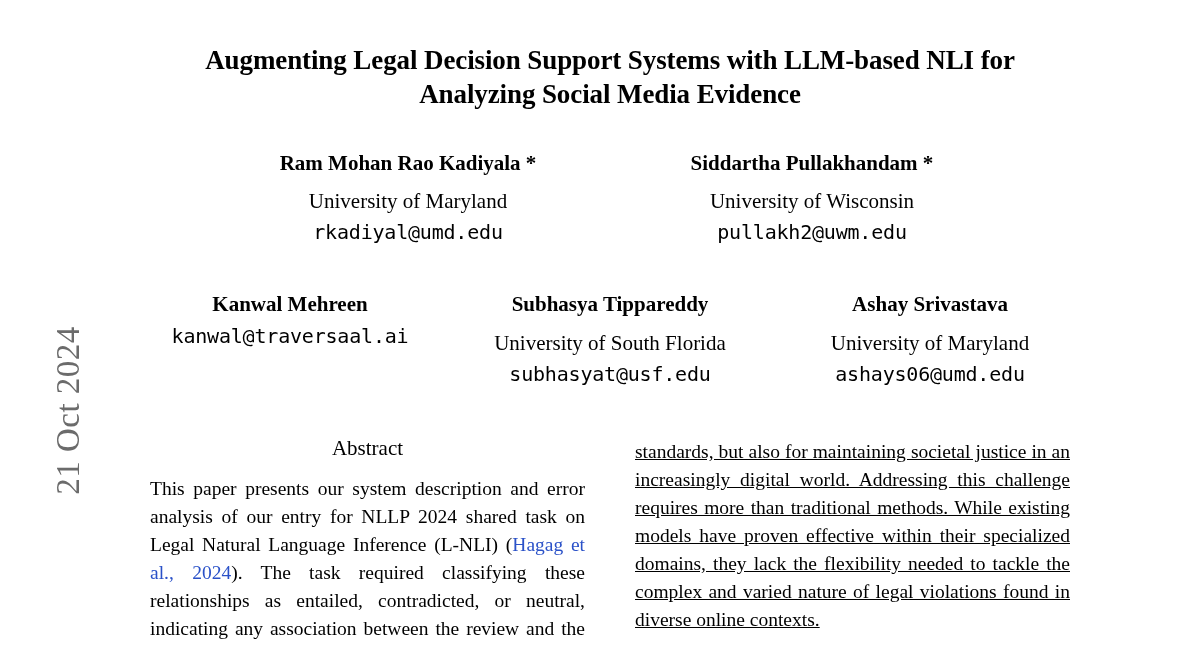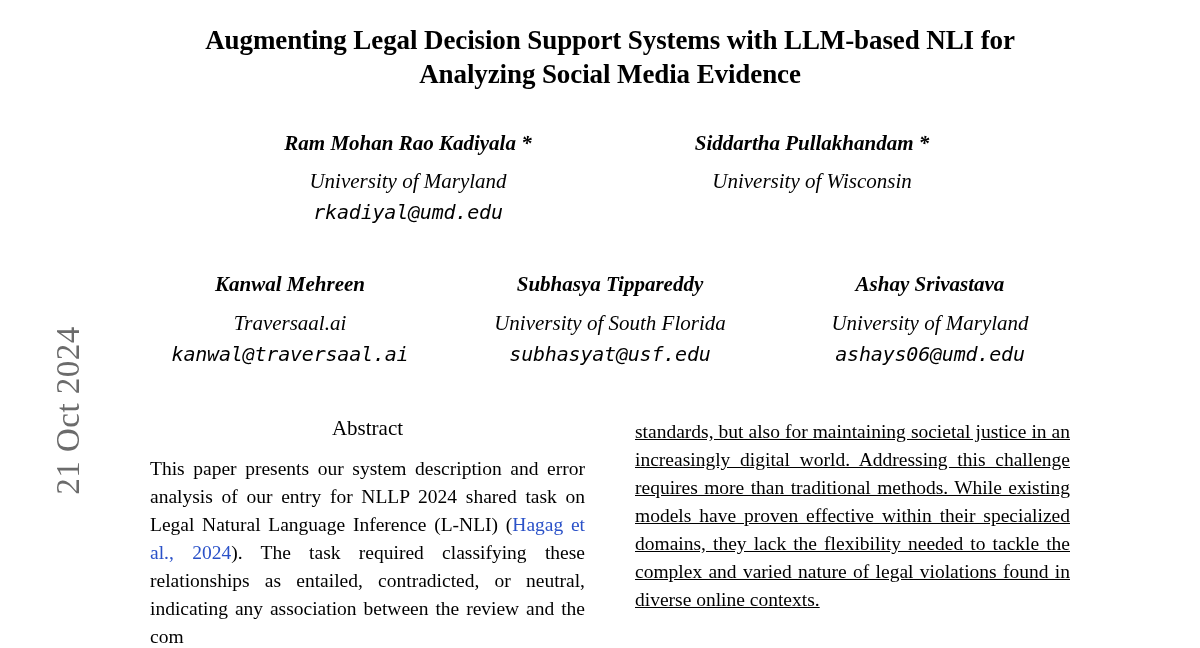--- a/index.html
+++ b/index.html
@@ -34,21 +34,21 @@
 
   .page {
     position: absolute;
     left: 150px;
     top: 0;
     width: 920px;
     height: 648px;
   }
 
   .title {
-    margin-top: 24px;
+    margin-top: 44px;
     text-align: center;
     font-family: "Liberation Serif", serif;
     font-weight: bold;
     font-size: 27px;
     line-height: 1.25;
     letter-spacing: -0.1px;
   }
   .title-line {
     display: block;
   }
@@ -63,21 +63,20 @@
   .author-row.row-1 {
     gap: 104px;
   }
   .author-row.row-2 {
     margin-top: 44px;
     gap: 40px;
   }
   .author {
     text-align: center;
     width: 300px;
-    font-style: italic;
   }
   .author-name {
     font-weight: bold;
     font-size: 21px;
     line-height: 1.35;
   }
   .author-affil {
     font-size: 21px;
     line-height: 1.35;
     margin-top: 10px;
@@ -139,27 +138,27 @@
   <div class="authors">
     <div class="author-row row-1">
       <div class="author">
         <div class="author-name">Ram Mohan Rao Kadiyala *</div>
         <div class="author-affil">University of Maryland</div>
         <div class="author-email">rkadiyal@umd.edu</div>
       </div>
       <div class="author">
         <div class="author-name">Siddartha Pullakhandam *</div>
         <div class="author-affil">University of Wisconsin</div>
+        <div class="author-email">pullakh2@uwm.edu</div>
       </div>
     </div>
 
     <div class="author-row row-2">
       <div class="author">
         <div class="author-name">Kanwal Mehreen</div>
-        <div class="author-affil">Traversaal.ai</div>
         <div class="author-email">kanwal@traversaal.ai</div>
       </div>
       <div class="author">
         <div class="author-name">Subhasya Tippareddy</div>
         <div class="author-affil">University of South Florida</div>
         <div class="author-email">subhasyat@usf.edu</div>
       </div>
       <div class="author">
         <div class="author-name">Ashay Srivastava</div>
         <div class="author-affil">University of Maryland</div>

